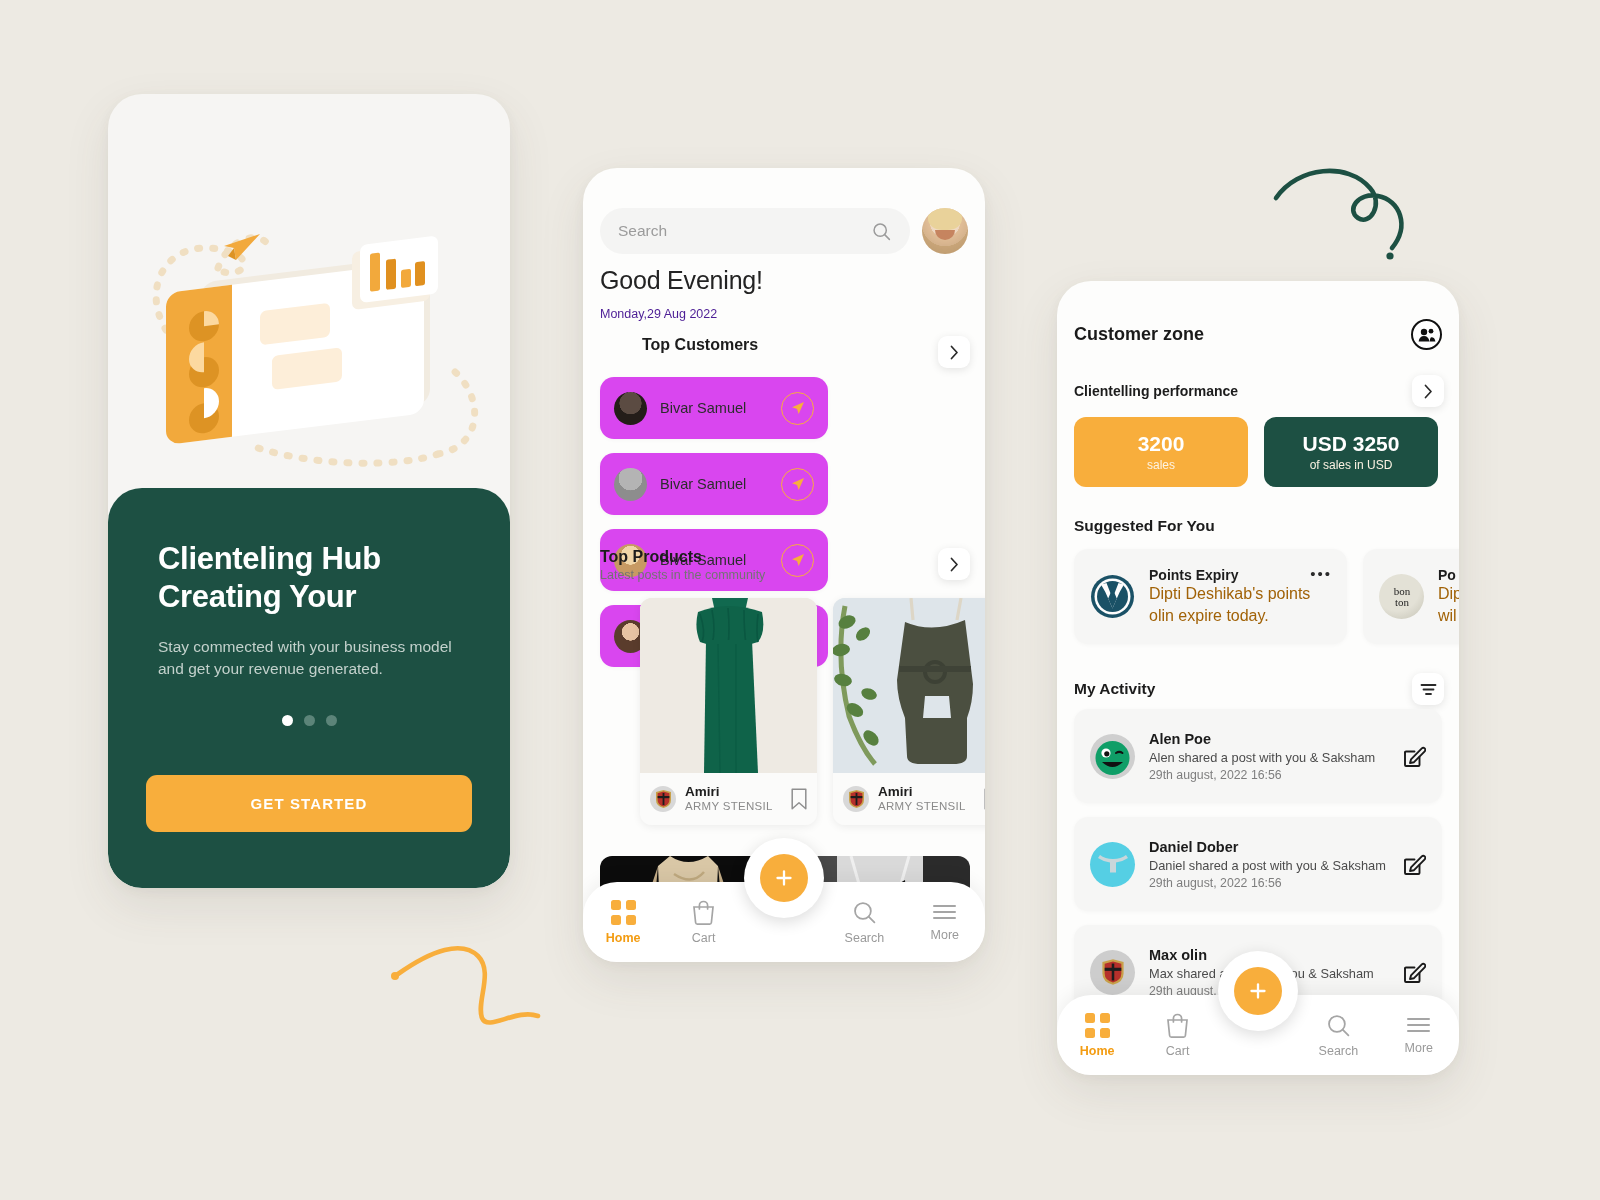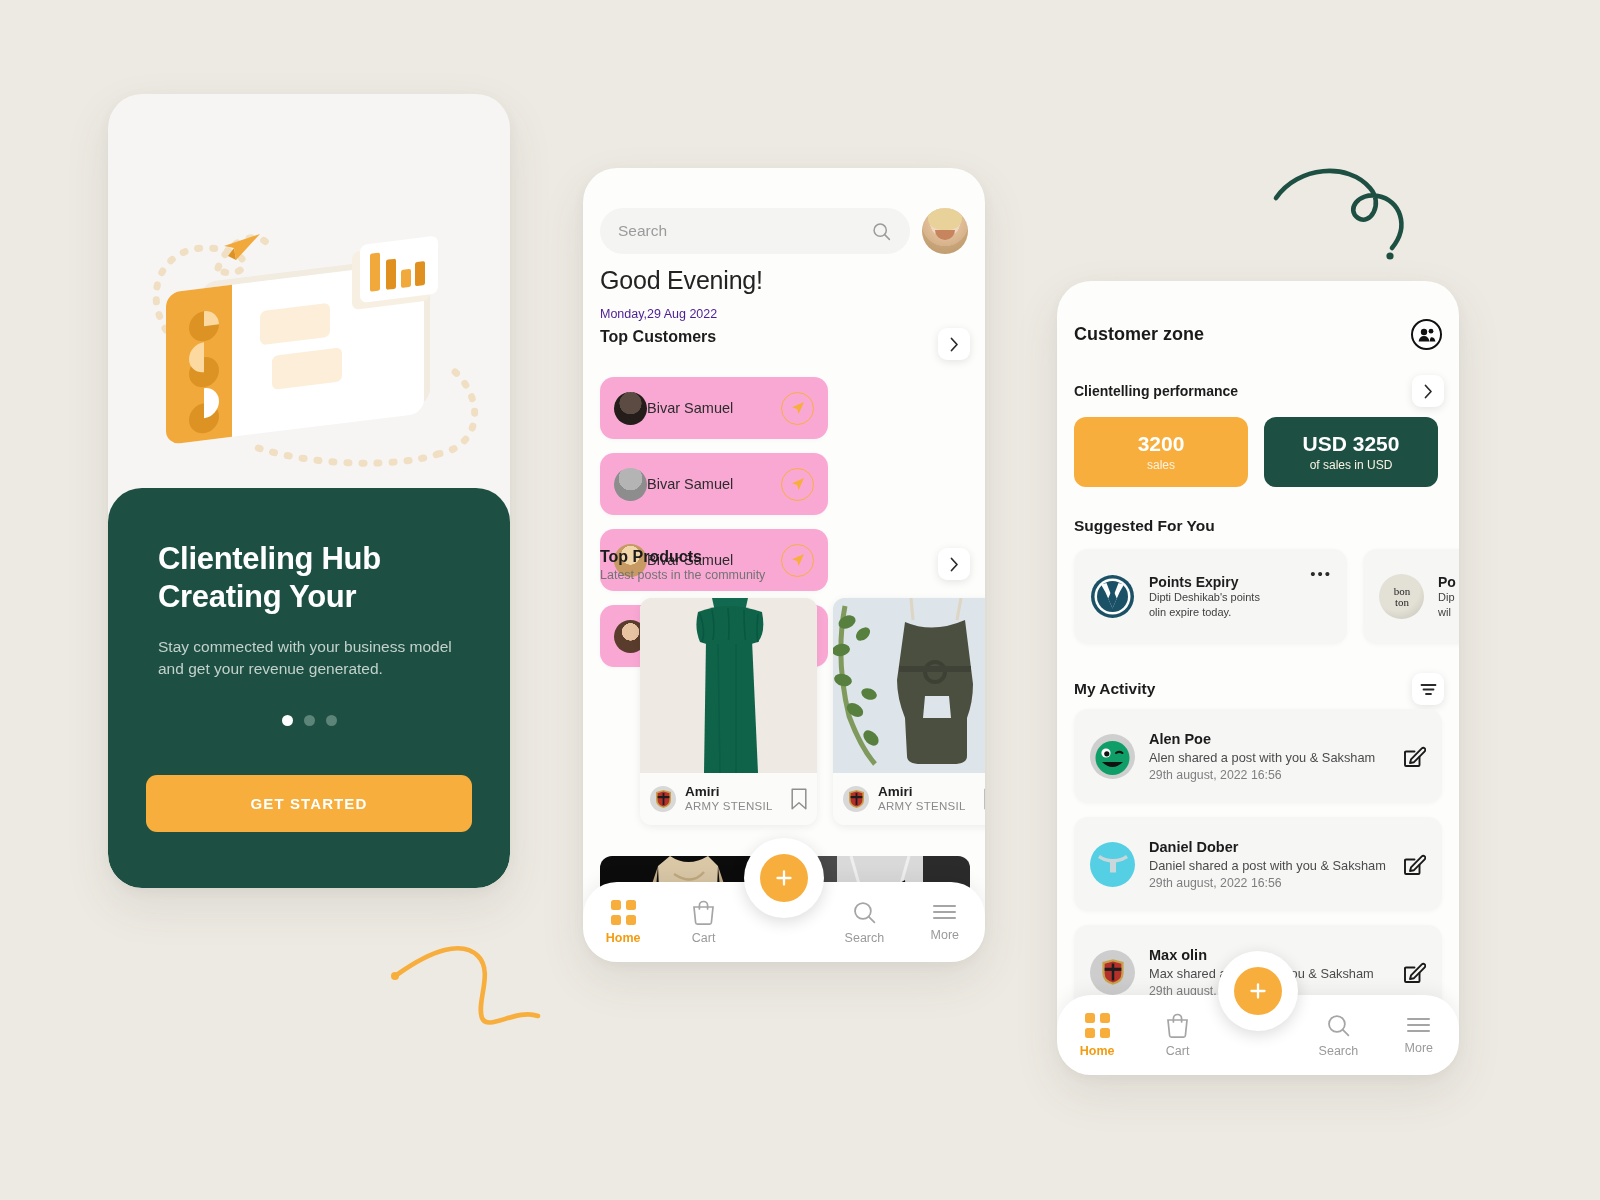--- a/index.html
+++ b/index.html
@@ -86,22 +86,22 @@
   .sect-title { font-size:16px; font-weight:bold; color:#1c1c1c; }
   .sect-sub { font-size:12.5px; color:#737373; margin-top:2px; }
   .chev-btn {
     width:32px; height:32px; border-radius:9px; background:#ffffff;
     box-shadow:0 2px 8px rgba(0,0,0,.10);
     display:flex; align-items:center; justify-content:center; cursor:pointer; border:none;
   }
 
   .cust-grid { position:absolute; left:17px; top:209px; width:420px; display:flex; flex-wrap:wrap; gap:14px; }
   .cust-card {
-    width:228px; height:62px; background:#f9a8d4; border-radius:14px;
-    display:flex; align-items:center; padding:0 14px; 
+    width:228px; height:62px; background:#d946ef; border-radius:14px;
+    display:flex; align-items:center; padding:0 14px; gap:13px;
     box-shadow:0 1px 4px rgba(0,0,0,.035);
   }
   .cust-av { width:33px; height:33px; border-radius:50%; flex:0 0 auto; overflow:hidden; }
   .cust-name { font-size:14.5px; color:#2c2c2c; flex:1; white-space:nowrap; }
   .send-btn {
     width:33px; height:33px; border-radius:50%; border:1.6px solid #f8ae3c;
     display:flex; align-items:center; justify-content:center; flex:0 0 auto; cursor:pointer; background:transparent;
   }
 
   .prod-grid { position:absolute; left:17px; top:430px; display:flex; gap:16px;padding-left:40px; }
@@ -165,21 +165,21 @@
 
   .sugg-title { position:absolute; left:17px; top:236px; font-size:15.5px; font-weight:bold; color:#1c1c1c; }
   .sugg-grid { position:absolute; left:17px; top:268px; display:flex; gap:16px; }
   .sugg-card {
     width:273px; height:95px; background:#f6f6f5; border-radius:14px;
     display:flex; align-items:center; gap:14px; padding:0 16px; position:relative;
     box-shadow:0 1px 4px rgba(0,0,0,.035); flex:0 0 auto;
   }
   .sugg-logo { width:45px; height:45px; border-radius:50%; flex:0 0 auto; display:flex; align-items:center; justify-content:center; }
   .sugg-h { font-size:14px; font-weight:bold; color:#1d1d1d; }
-  .sugg-p { font-size:11px; color:#404040; line-height:1.34; margin-top:0; }
+  .sugg-p { font-size:16px; color:#a16207; line-height:1.34; margin-top:0; }
   .ellipsis { position:absolute; right:15px; top:17px; letter-spacing:2px; color:#2b2b2b; font-size:15px; line-height:1; cursor:pointer; }
 
   .act-row { position:absolute; left:17px; top:392px; right:15px; display:flex; align-items:center; justify-content:space-between; }
   .act-title { font-size:15.5px; font-weight:bold; color:#1c1c1c; }
   .filter-btn { width:32px; height:32px; border-radius:9px; background:#fff; box-shadow:0 2px 8px rgba(0,0,0,.10); display:flex; align-items:center; justify-content:center; cursor:pointer; border:none; }
 
   .act-list { position:absolute; left:17px; top:428px; right:17px; display:flex; flex-direction:column; gap:14px; }
   .act-card {
     height:94px; background:#f6f6f5; border-radius:14px;
     display:flex; align-items:center; gap:14px; padding:0 16px;
@@ -268,21 +268,21 @@
             <circle cx="10.5" cy="10.5" r="7" fill="none" stroke="#9b9b9b" stroke-width="1.7"></circle>
             <line x1="15.6" y1="15.6" x2="21" y2="21" stroke="#9b9b9b" stroke-width="1.7" stroke-linecap="round"></line>
           </svg>
         </div>
         <div class="avatar-top"></div>
       </div>
 
       <div class="greet">Good Evening!</div>
       <div class="greet-date">Monday,29 Aug 2022</div>
 
-      <div class="sect-row" style="top:160px;">
+      <div class="sect-row" style="top:168px;margin-left:42px;">
         <div class="sect-title">Top Customers</div>
         <button class="chev-btn">
           <svg width="9" height="15" viewBox="0 0 9 15">
             <path d="M1.5 1.5 L7 7.5 L1.5 13.5" fill="none" stroke="#2a2a2a" stroke-width="1.7" stroke-linecap="round" stroke-linejoin="round"></path>
           </svg>
         </button>
       </div>
 
       <div class="cust-grid">
         <div class="cust-card">

